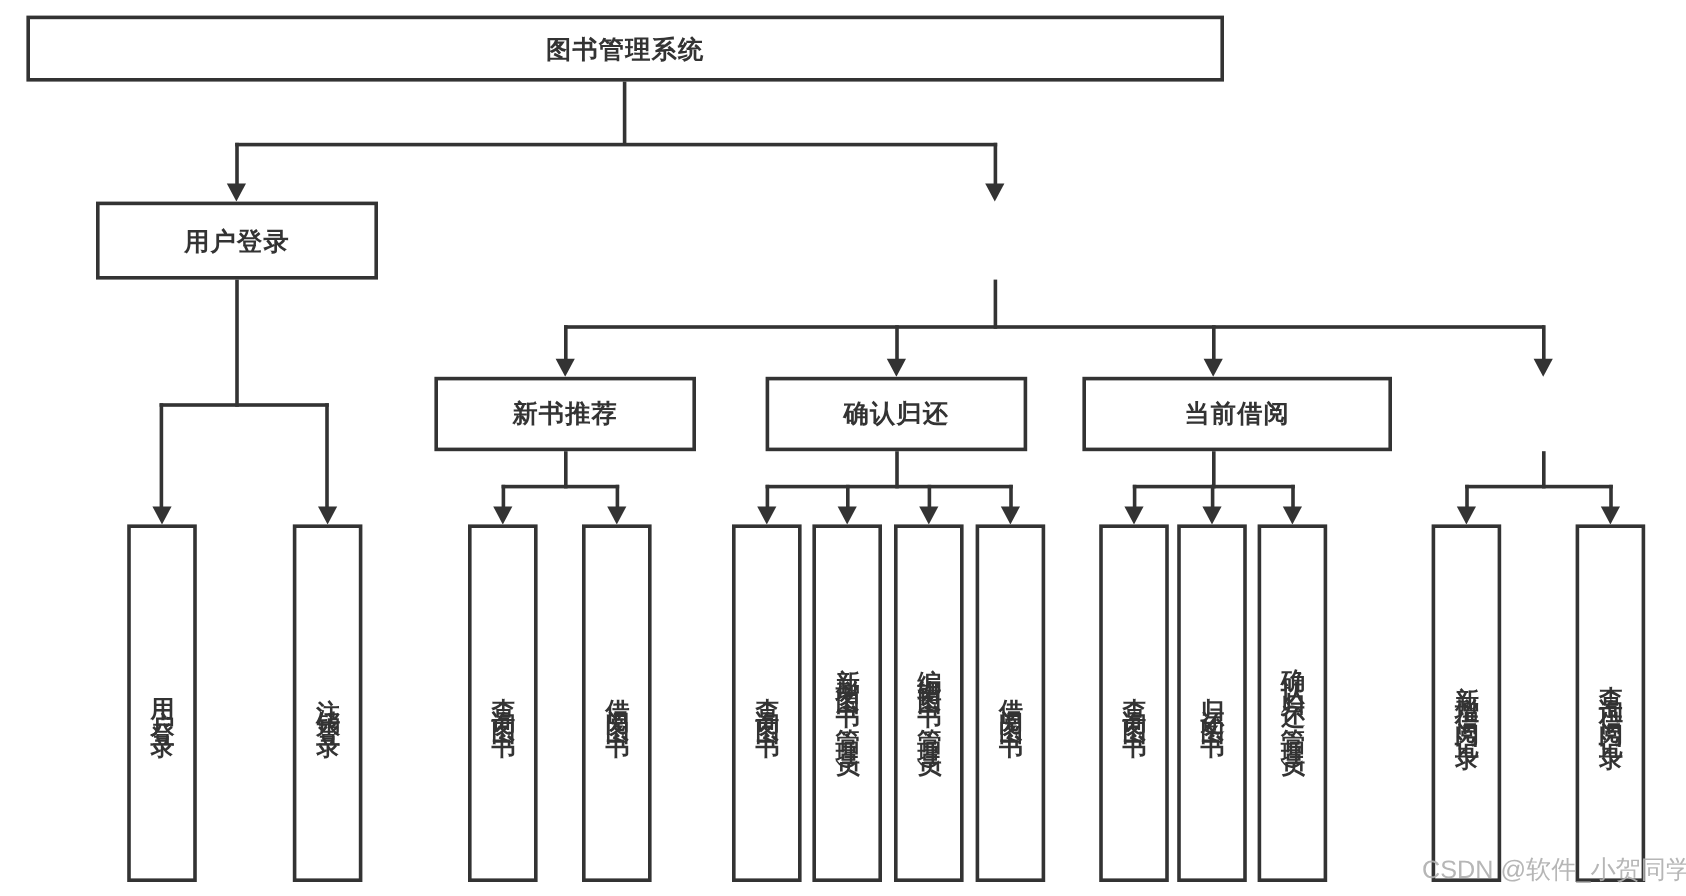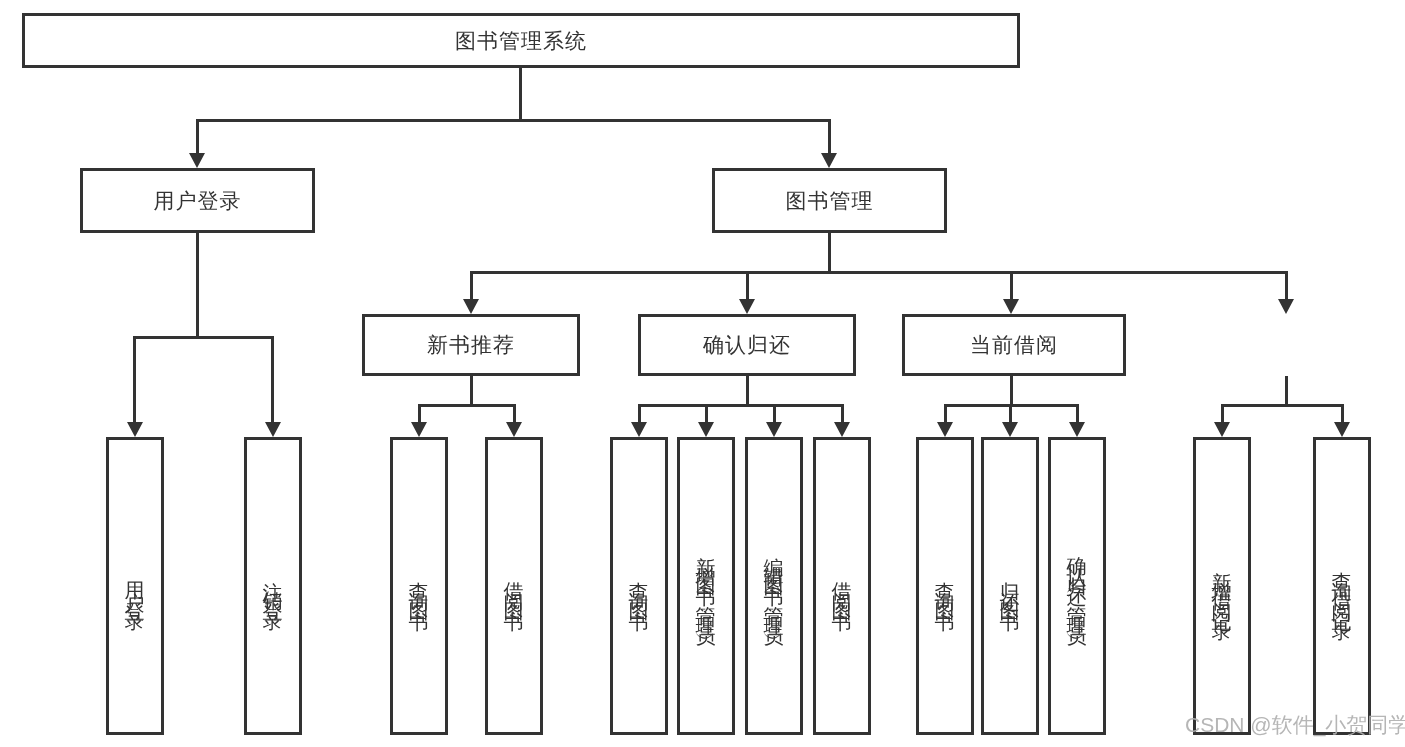--- a/index.html
+++ b/index.html
@@ -25,20 +25,21 @@
     position: absolute;
     box-sizing: border-box;
     border: 3px solid var(--line);
     background: var(--background);
     display: flex;
     align-items: center;
     justify-content: center;
     color: var(--text);
     font-size: 21px;
     letter-spacing: 1px;
+    font-weight: bold;
   }
   .leaf {
     top: 437px;
     width: 58px;
     height: 298px;
   }
   .leaf .vtext {
     writing-mode: vertical-rl;
     text-orientation: mixed;
     font-size: 20px;
@@ -87,23 +88,20 @@
 
   <div class="vline" style="left:519px; top:68px; height:52px;"></div>
   <div class="hline" style="left:196px; top:119px; width:635px;"></div>
   <div class="vline" style="left:196px; top:119px; height:35px;"></div>
   <div class="arrowhead" style="left:189px; top:153px;"></div>
   <div class="vline" style="left:828px; top:119px; height:35px;"></div>
   <div class="arrowhead" style="left:821px; top:153px;"></div>
 
   <div class="box" style="left:80px; top:168px; width:235px; height:65px;">
     <span>用户登录</span>
-  </div>
-  <div class="box" style="left:712px; top:168px; width:235px; height:65px;">
-    <span>图书管理</span>
   </div>
 
   <div class="vline" style="left:196px; top:233px; height:106px;"></div>
   <div class="hline" style="left:133px; top:336px; width:141px;"></div>
   <div class="vline" style="left:133px; top:336px; height:88px;"></div>
   <div class="arrowhead" style="left:127px; top:422px;"></div>
   <div class="vline" style="left:271px; top:336px; height:88px;"></div>
   <div class="arrowhead" style="left:265px; top:422px;"></div>
 
   <div class="vline" style="left:828px; top:233px; height:41px;"></div>
@@ -116,21 +114,21 @@
   <div class="arrowhead" style="left:1003px; top:299px;"></div>
   <div class="vline" style="left:1285px; top:271px; height:30px;"></div>
   <div class="arrowhead" style="left:1278px; top:299px;"></div>
 
   <div class="box" style="left:362px; top:314px; width:218px; height:62px;">
     <span>新书推荐</span>
   </div>
   <div class="box" style="left:638px; top:314px; width:218px; height:62px;">
     <span>确认归还</span>
   </div>
-  <div class="box" style="left:902px; top:314px; width:224px; height:62px;">
+  <div class="box" style="left:902px; top:314px; width:258px; height:62px;">
     <span>当前借阅</span>
   </div>
 
   <div class="vline" style="left:470px; top:376px; height:31px;"></div>
   <div class="hline" style="left:418px; top:404px; width:98px;"></div>
   <div class="vline" style="left:418px; top:404px; height:20px;"></div>
   <div class="arrowhead" style="left:411px; top:422px;"></div>
   <div class="vline" style="left:513px; top:404px; height:20px;"></div>
   <div class="arrowhead" style="left:506px; top:422px;"></div>
 

